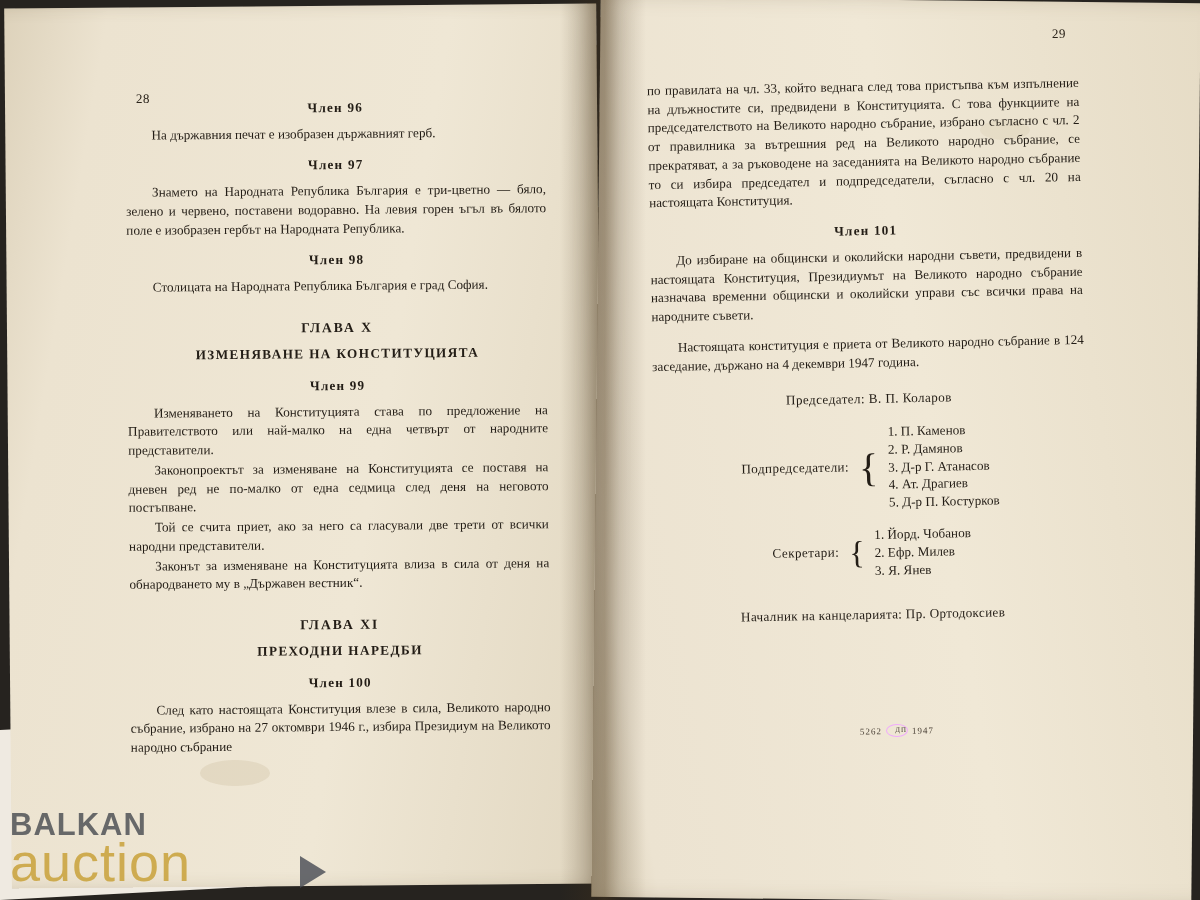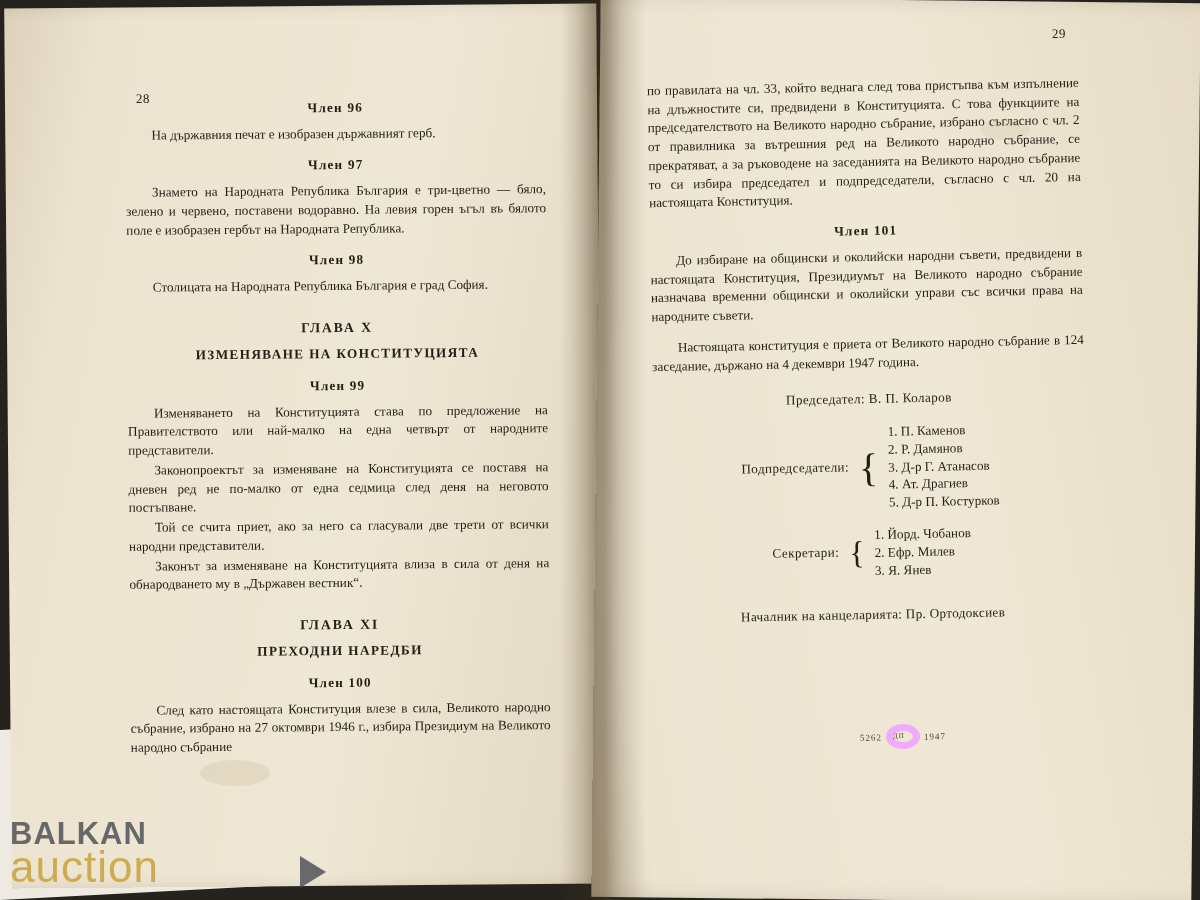--- a/index.html
+++ b/index.html
@@ -164,45 +164,45 @@
     color: #4a4036;
     letter-spacing: 1px;
     transform: rotate(-1deg);
     display: flex;
     align-items: center;
     gap: 4px;
   }
   .printer-mark .oval {
     display: inline-block;
     width: 20px; height: 11px;
-    border: 7px solid #f0abfc;
+    border: 1px solid #f0abfc;
     border-radius: 50%;
     font-size: 7px;
-    text-align: left;
+    text-align: right;
     line-height: 11px;
   }
   
   .watermark {
     position: absolute;
     left: 10px;
     bottom: 12px;
     pointer-events: none;
     user-select: none;
   }
   .wm-balkan {
     font-family: "Liberation Sans", sans-serif;
     font-weight: bold;
     font-size: 31px;
     letter-spacing: 1px;
     color: #3b3f46;
     opacity: 0.75;
   }
   .wm-auction {
     font-family: "Liberation Sans", sans-serif;
-    font-size: 44px;
+    font-size: 54px;
     letter-spacing: 1px;
     color: #c9a23a;
     opacity: 0.85;
     line-height: 0.95;
     margin-top: -6px;
   }
   .wm-tri {
     position: absolute;
     left: 300px;
     bottom: 12px;

